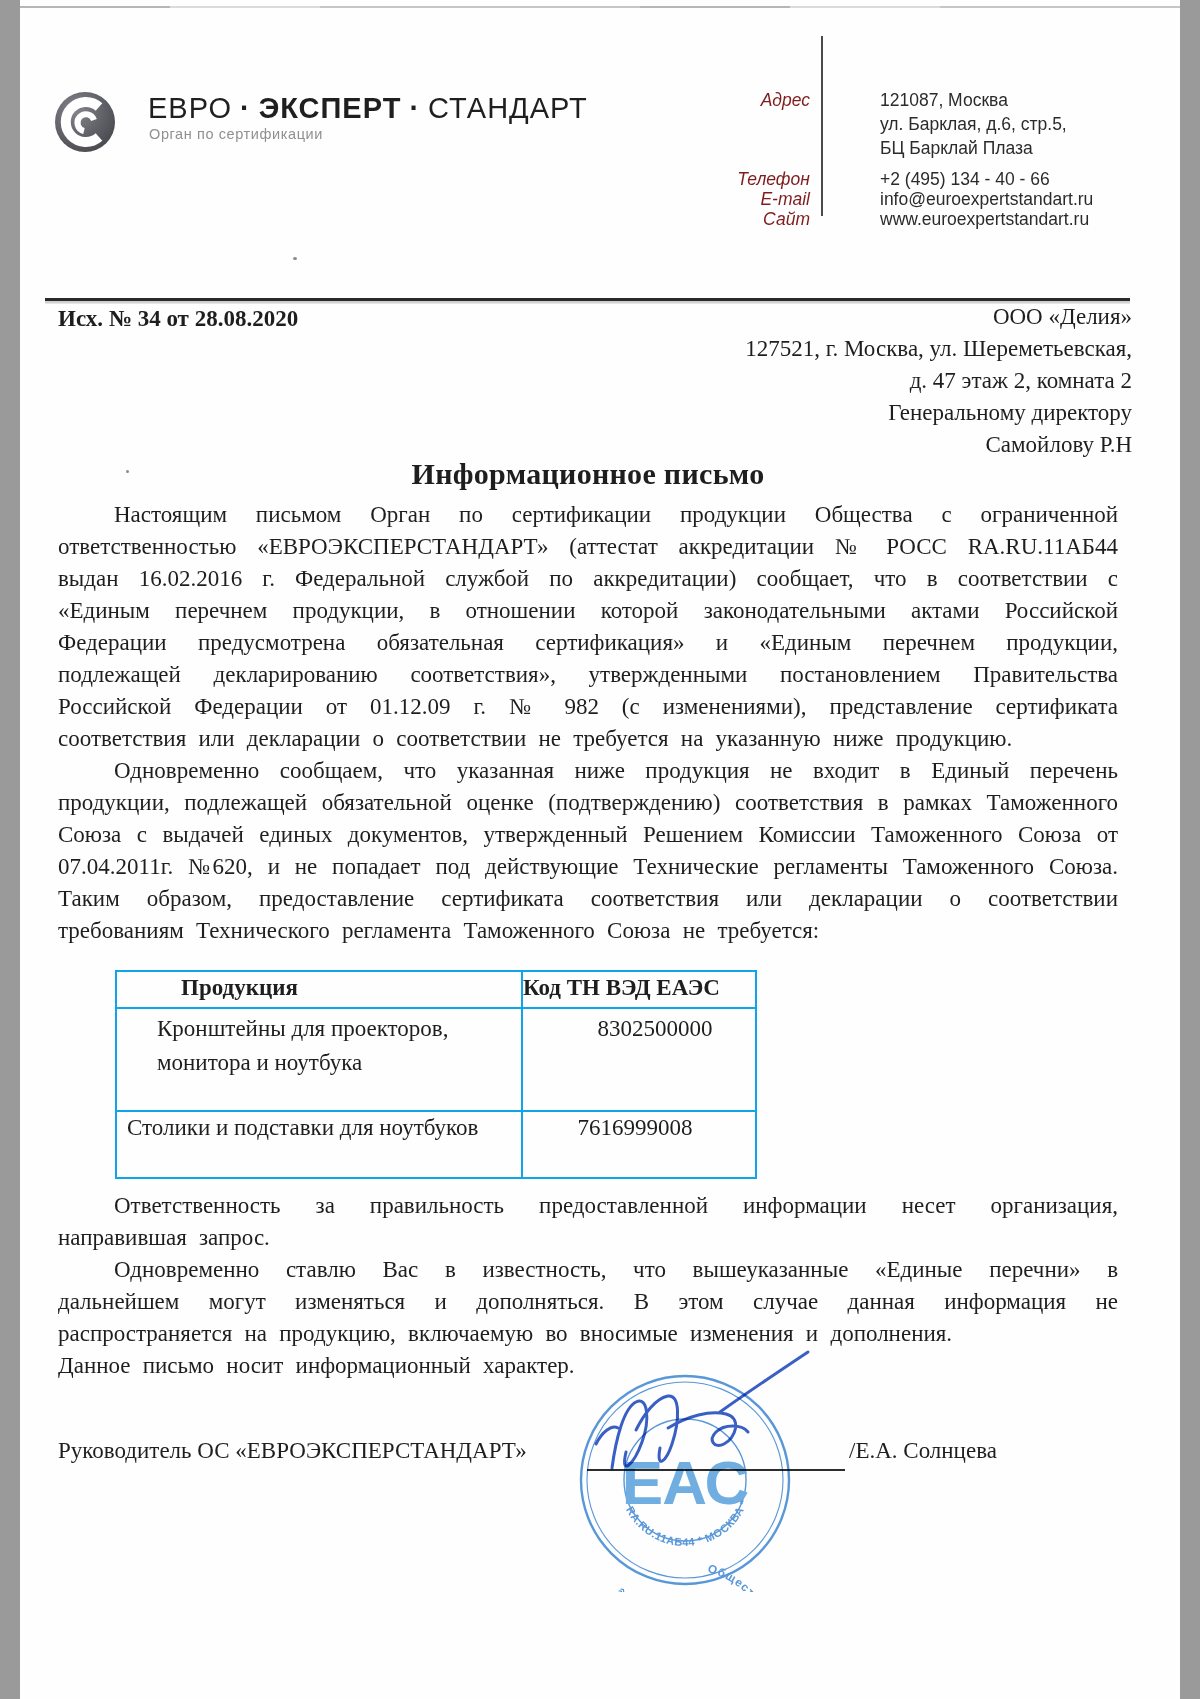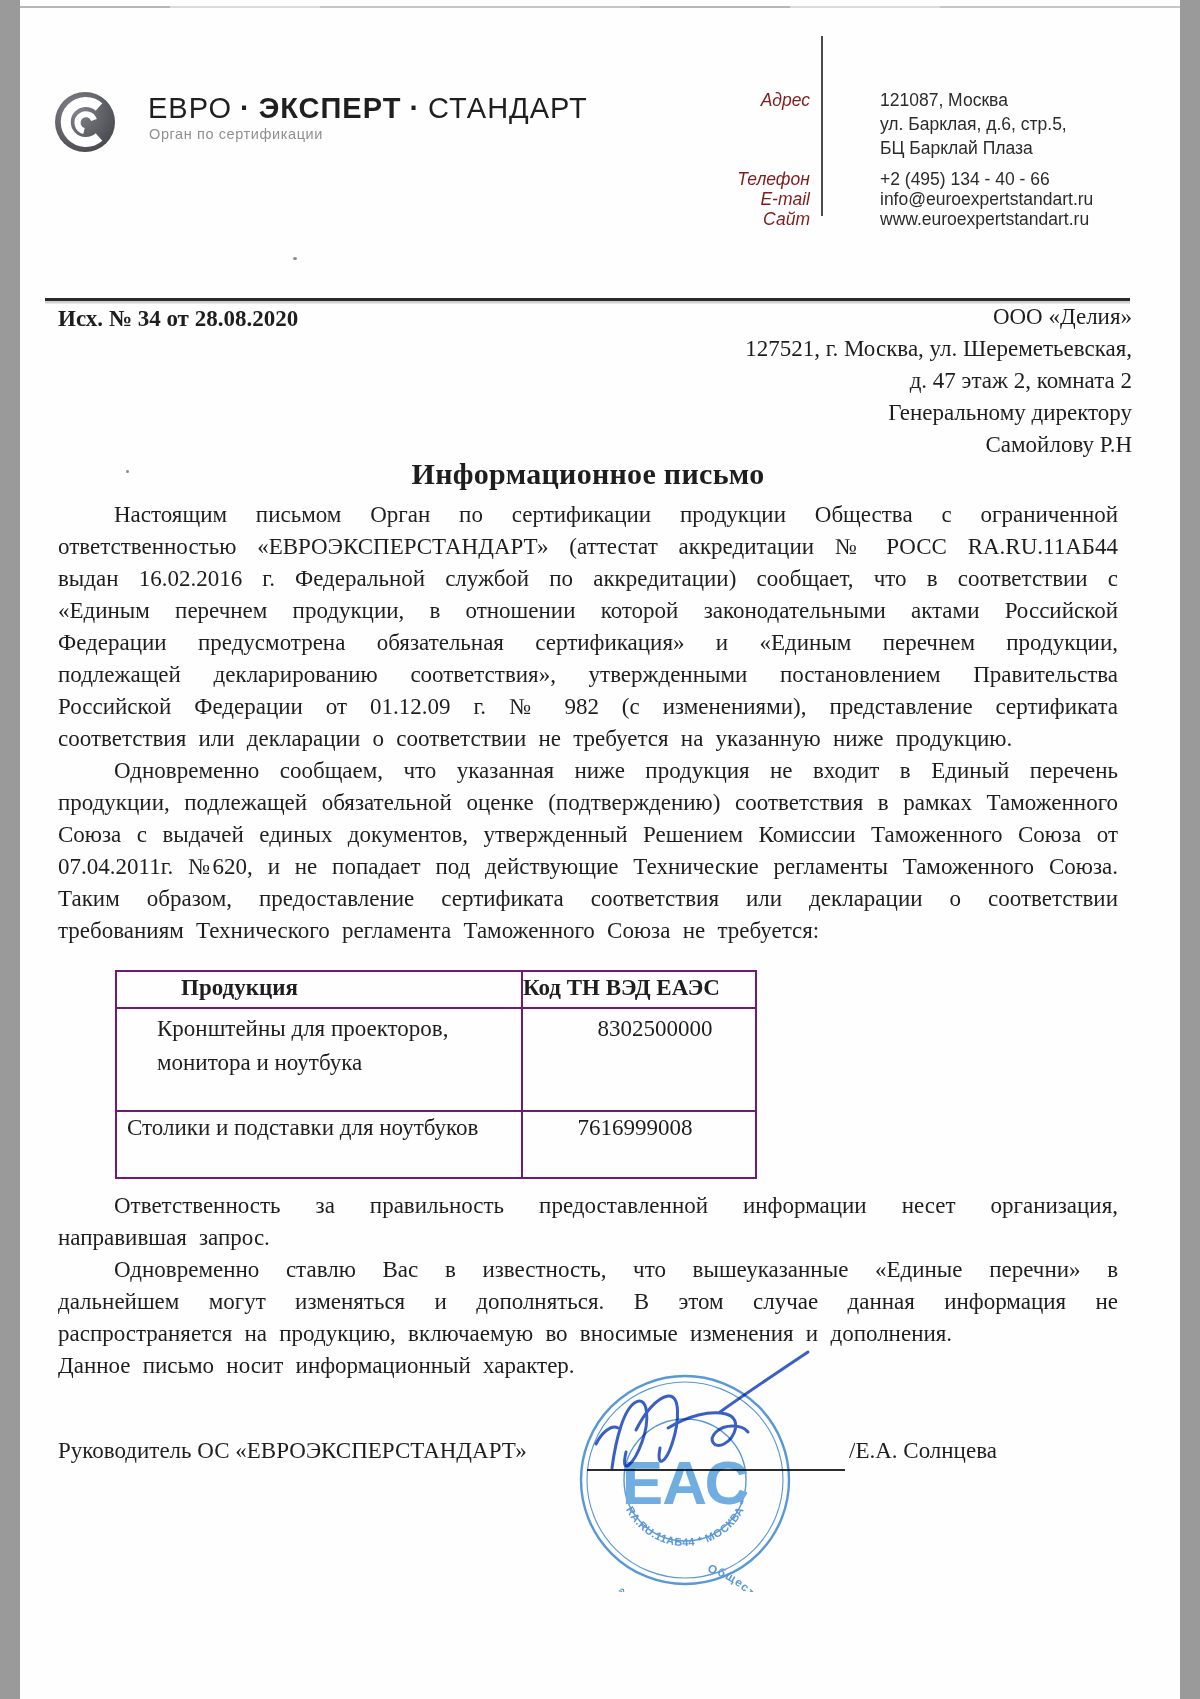--- a/index.html
+++ b/index.html
@@ -40,21 +40,21 @@
   
   .bodytext{left:38px;width:1060px;font-size:23px;line-height:32px;
     text-align:justify;word-spacing:6.5px;}
   .bodytext p{margin:0;text-indent:56px;}
   .bodytext p.noindent{text-indent:0;}
   .flow1{top:499px;}
   .flow2{top:1190px;}
   
   table.products{position:absolute;top:970px;left:95px;width:640px;
     border-collapse:collapse;table-layout:fixed;font-size:23px;}
-  table.products td,table.products th{border:2px solid #701a75;vertical-align:top;
+  table.products td,table.products th{border:2px solid #0ea5e9;vertical-align:top;
     padding:3px 8px 0 10px;font-weight:normal;text-align:left;}
   table.products col.c1{width:406px;}
   table.products col.c2{width:234px;}
   table.products th{font-weight:bold;height:32px;}
   table.products th.h1{padding-left:64px;}
   table.products th.h2{padding-left:0;}
   table.products td.code{text-align:center;padding-left:0;}
   table.products tr.r1 td{height:98px;line-height:34px;padding-left:40px;}
   table.products tr.r2 td{height:62px;}
   

